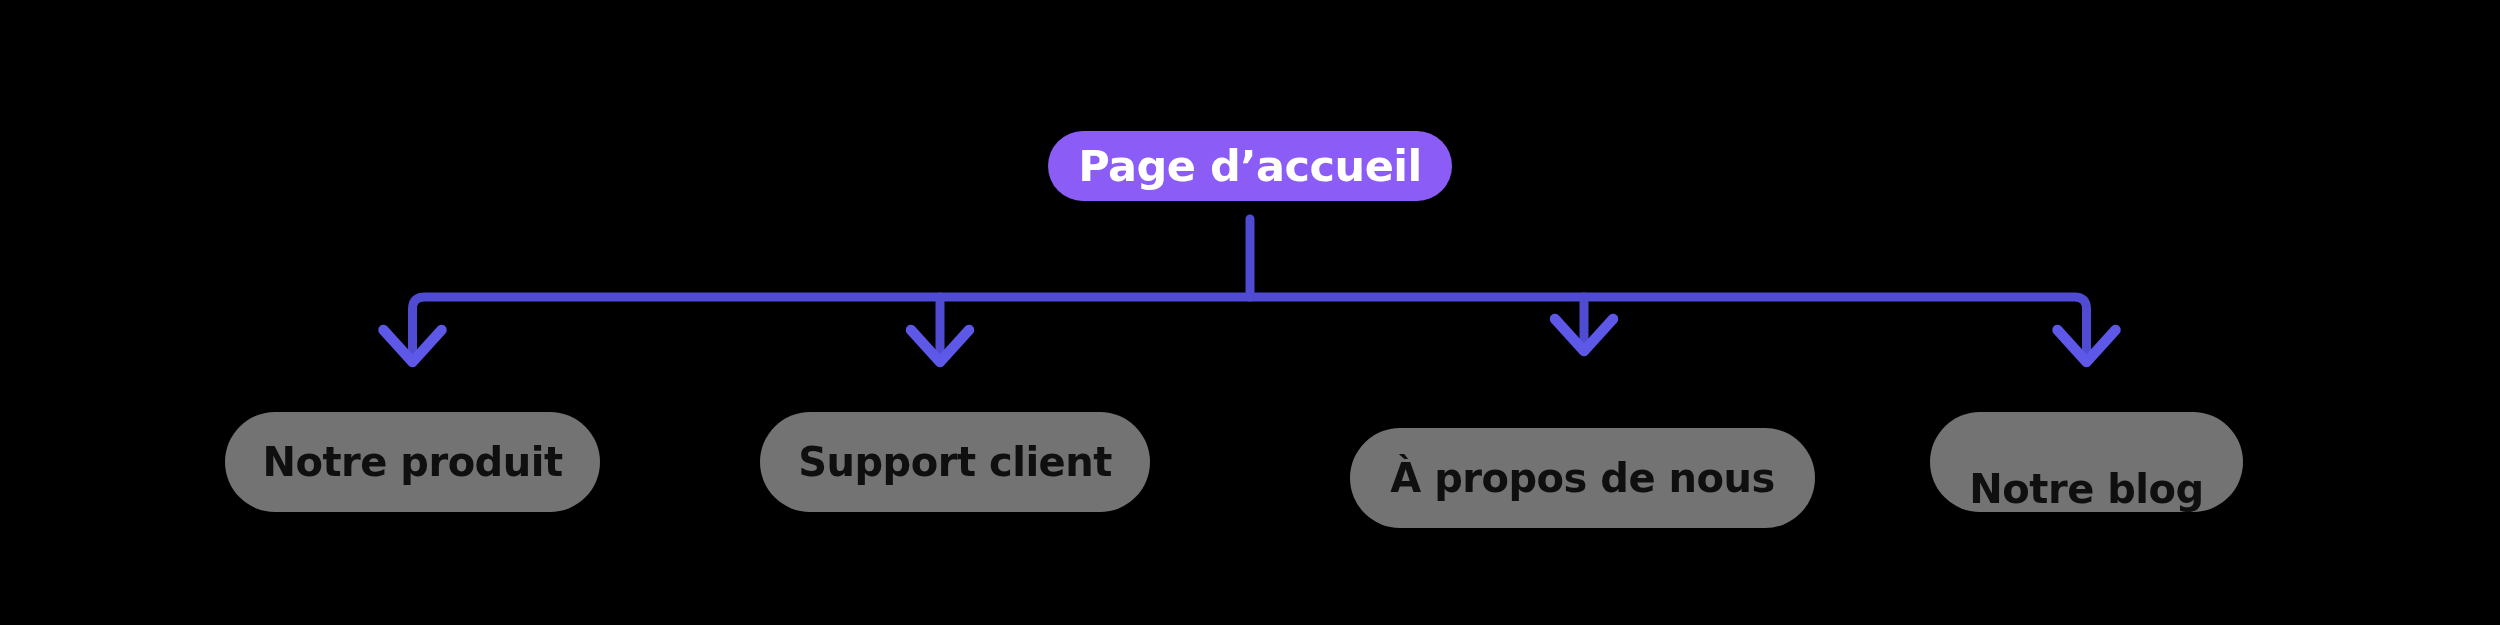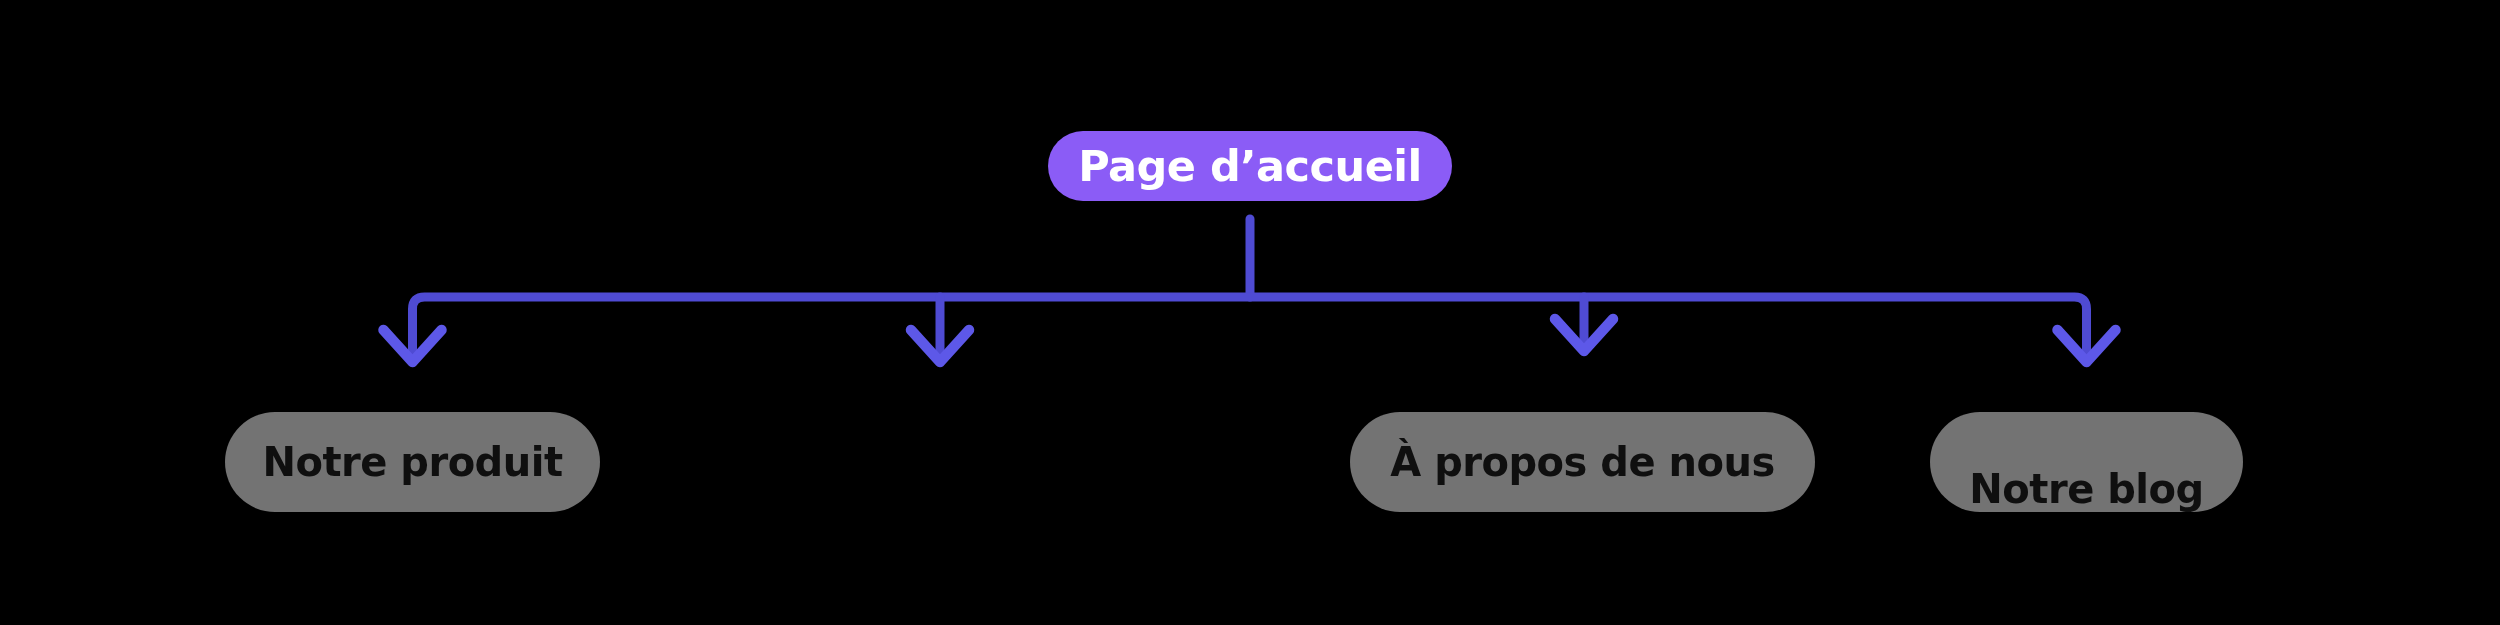--- a/index.html
+++ b/index.html
@@ -45,21 +45,21 @@
   .child-pill {
     top: 412px;
     height: 100px;
     border-radius: 50px;
     background: #737373;
     color: #0f0f0f;
     font-size: 40px;
   }
   .child-1 { left: 225px;  width: 375px; }
   .child-2 { left: 760px;  width: 390px; }
-  .child-3 { left: 1350px; width: 465px; }
+  .child-3 { left: 1350px; width: 465px; margin-top: 16px; }
   .child-4 { left: 1930px; width: 313px; align-items: flex-end; }
 </style>
 </head>
 <body>
 
 <div class="canvas">
 
   <svg class="connector-svg" viewBox="0 0 2500 625">
 
     <path d="M1250 219 L1250 297" fill="none" stroke-width="9" stroke-linecap="round" stroke="#4f4bd3"></path>
@@ -76,20 +76,23 @@
   </svg>
 
   <div class="pill root-pill">
     <span>Page d’accueil</span>
   </div>
 
   <div class="pill child-pill child-1">
     <span>Notre produit</span>
   </div>
 
+  <div class="pill child-pill child-2">
+    <span>Support client</span>
+  </div>
 
   <div class="pill child-pill child-3">
     <span>À propos de nous</span>
   </div>
 
   <div class="pill child-pill child-4">
     <span>Notre blog</span>
   </div>
 
 </div>

